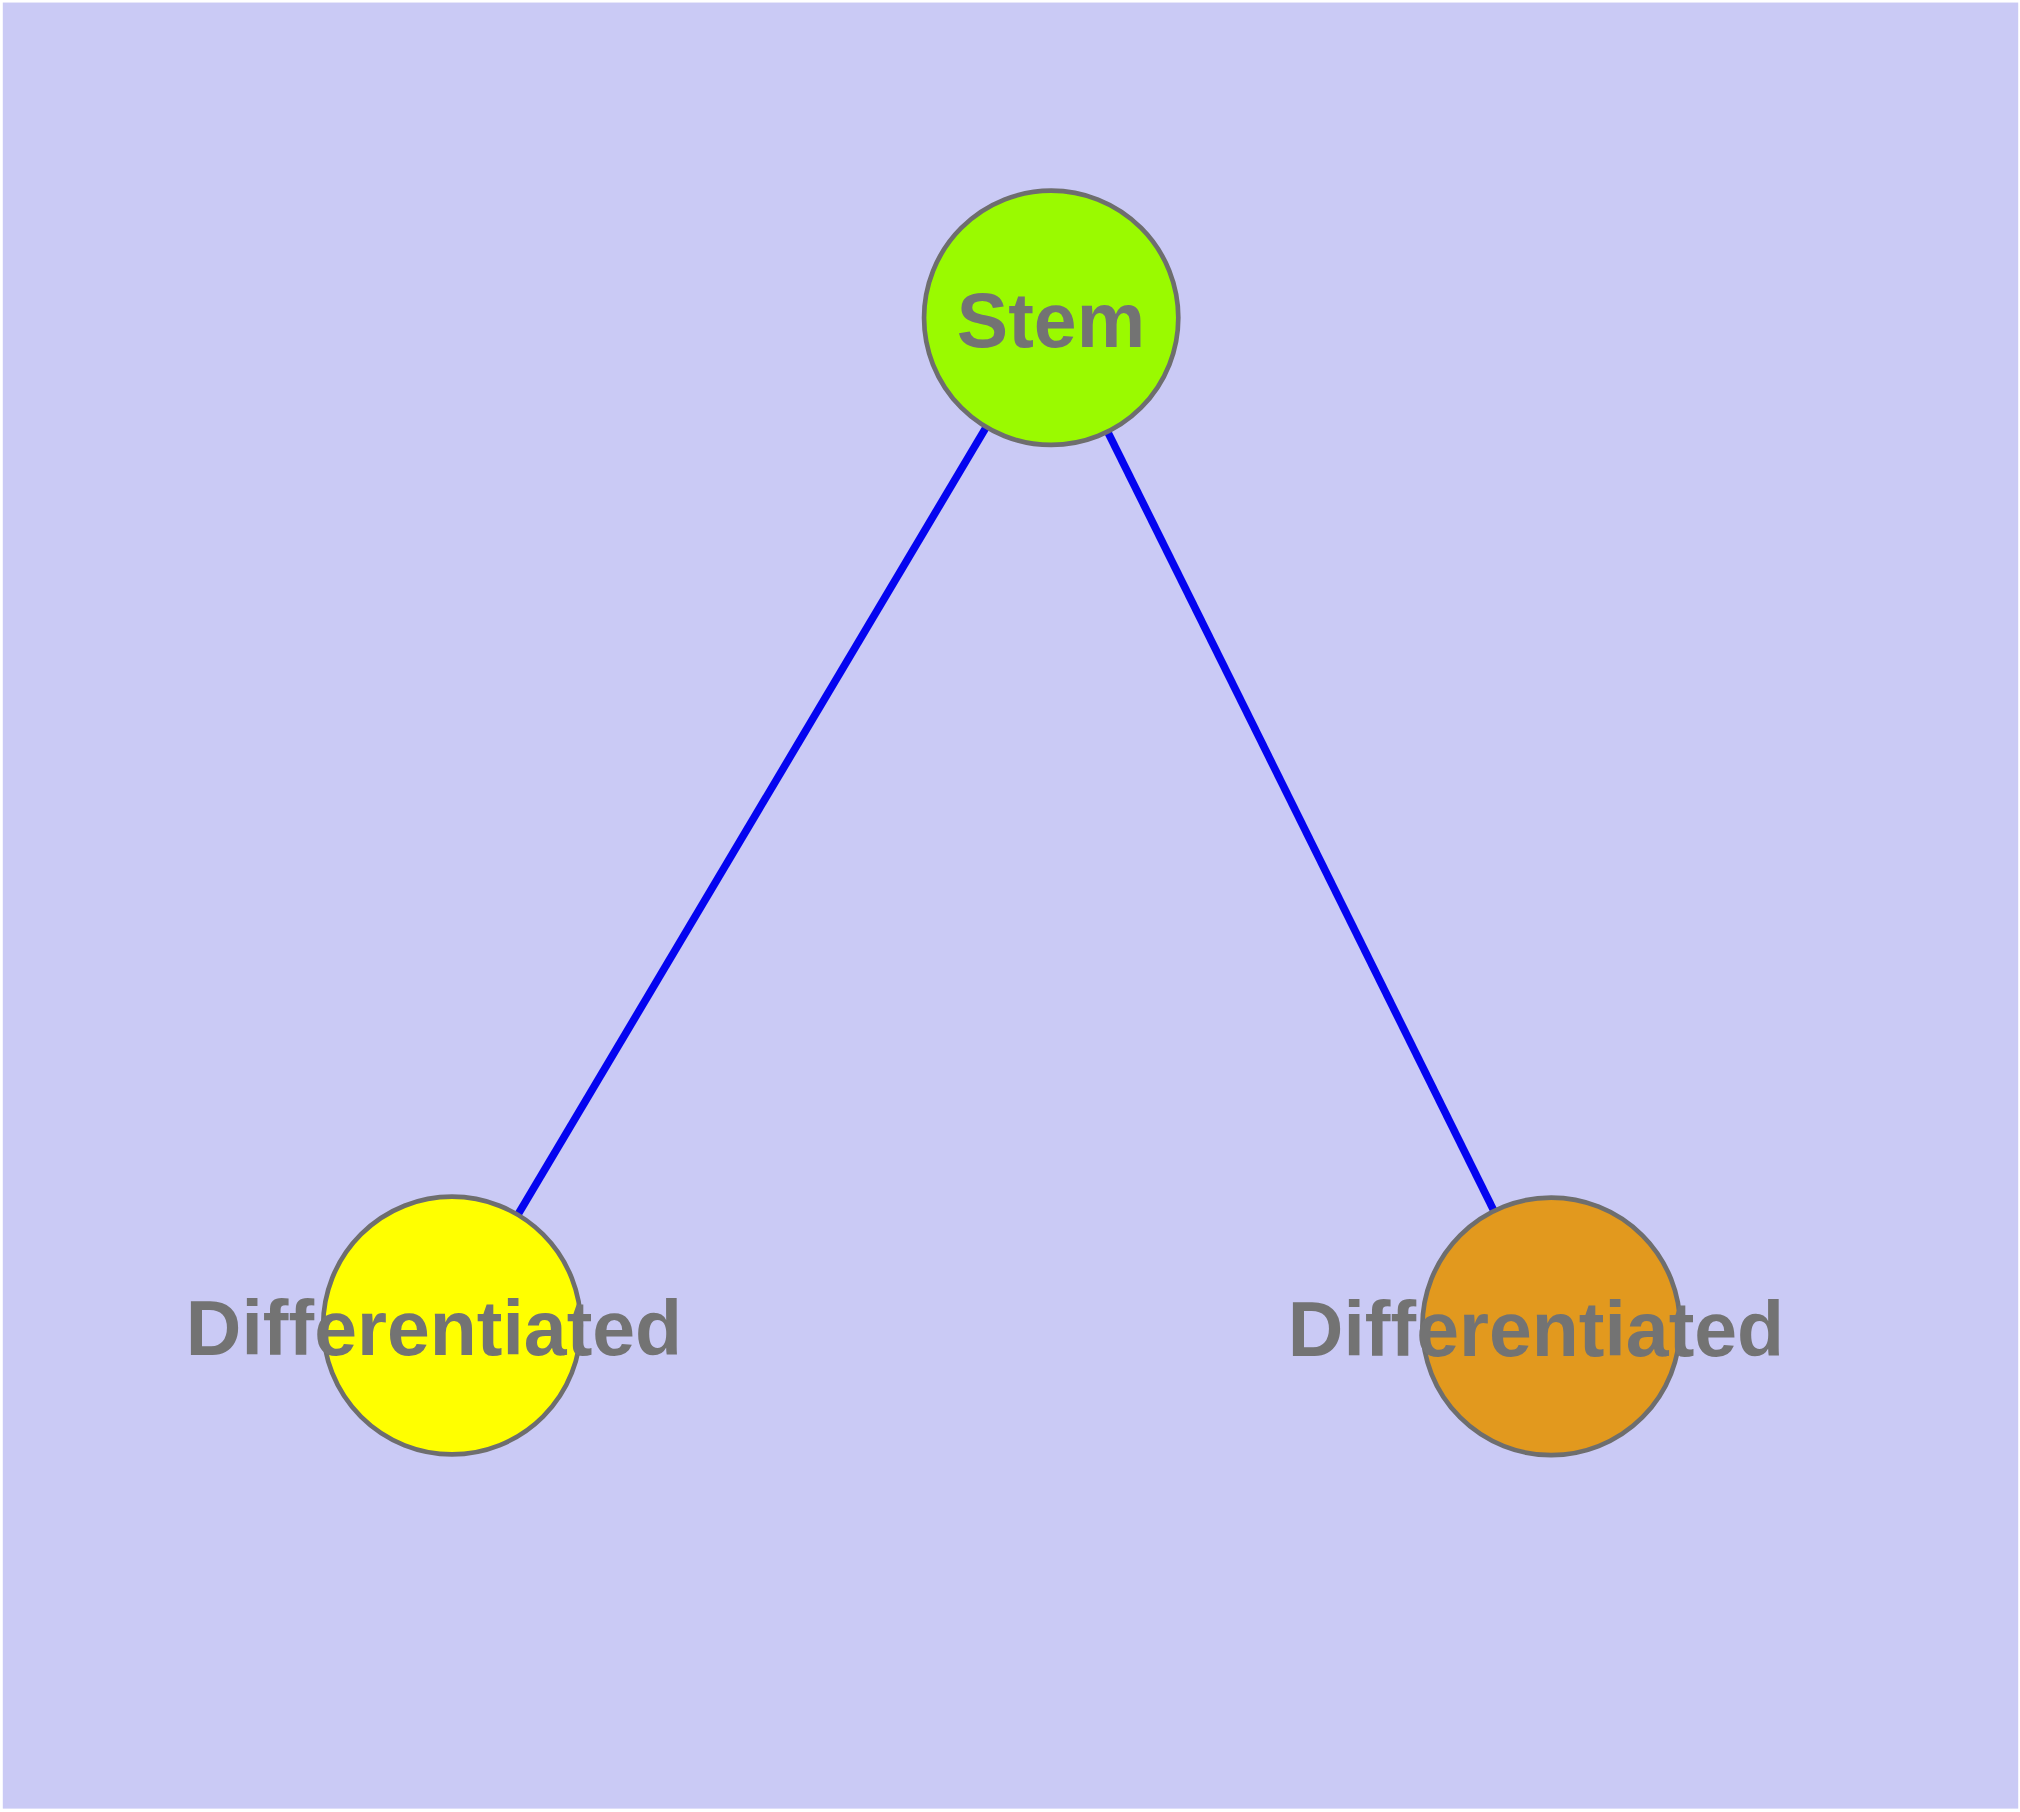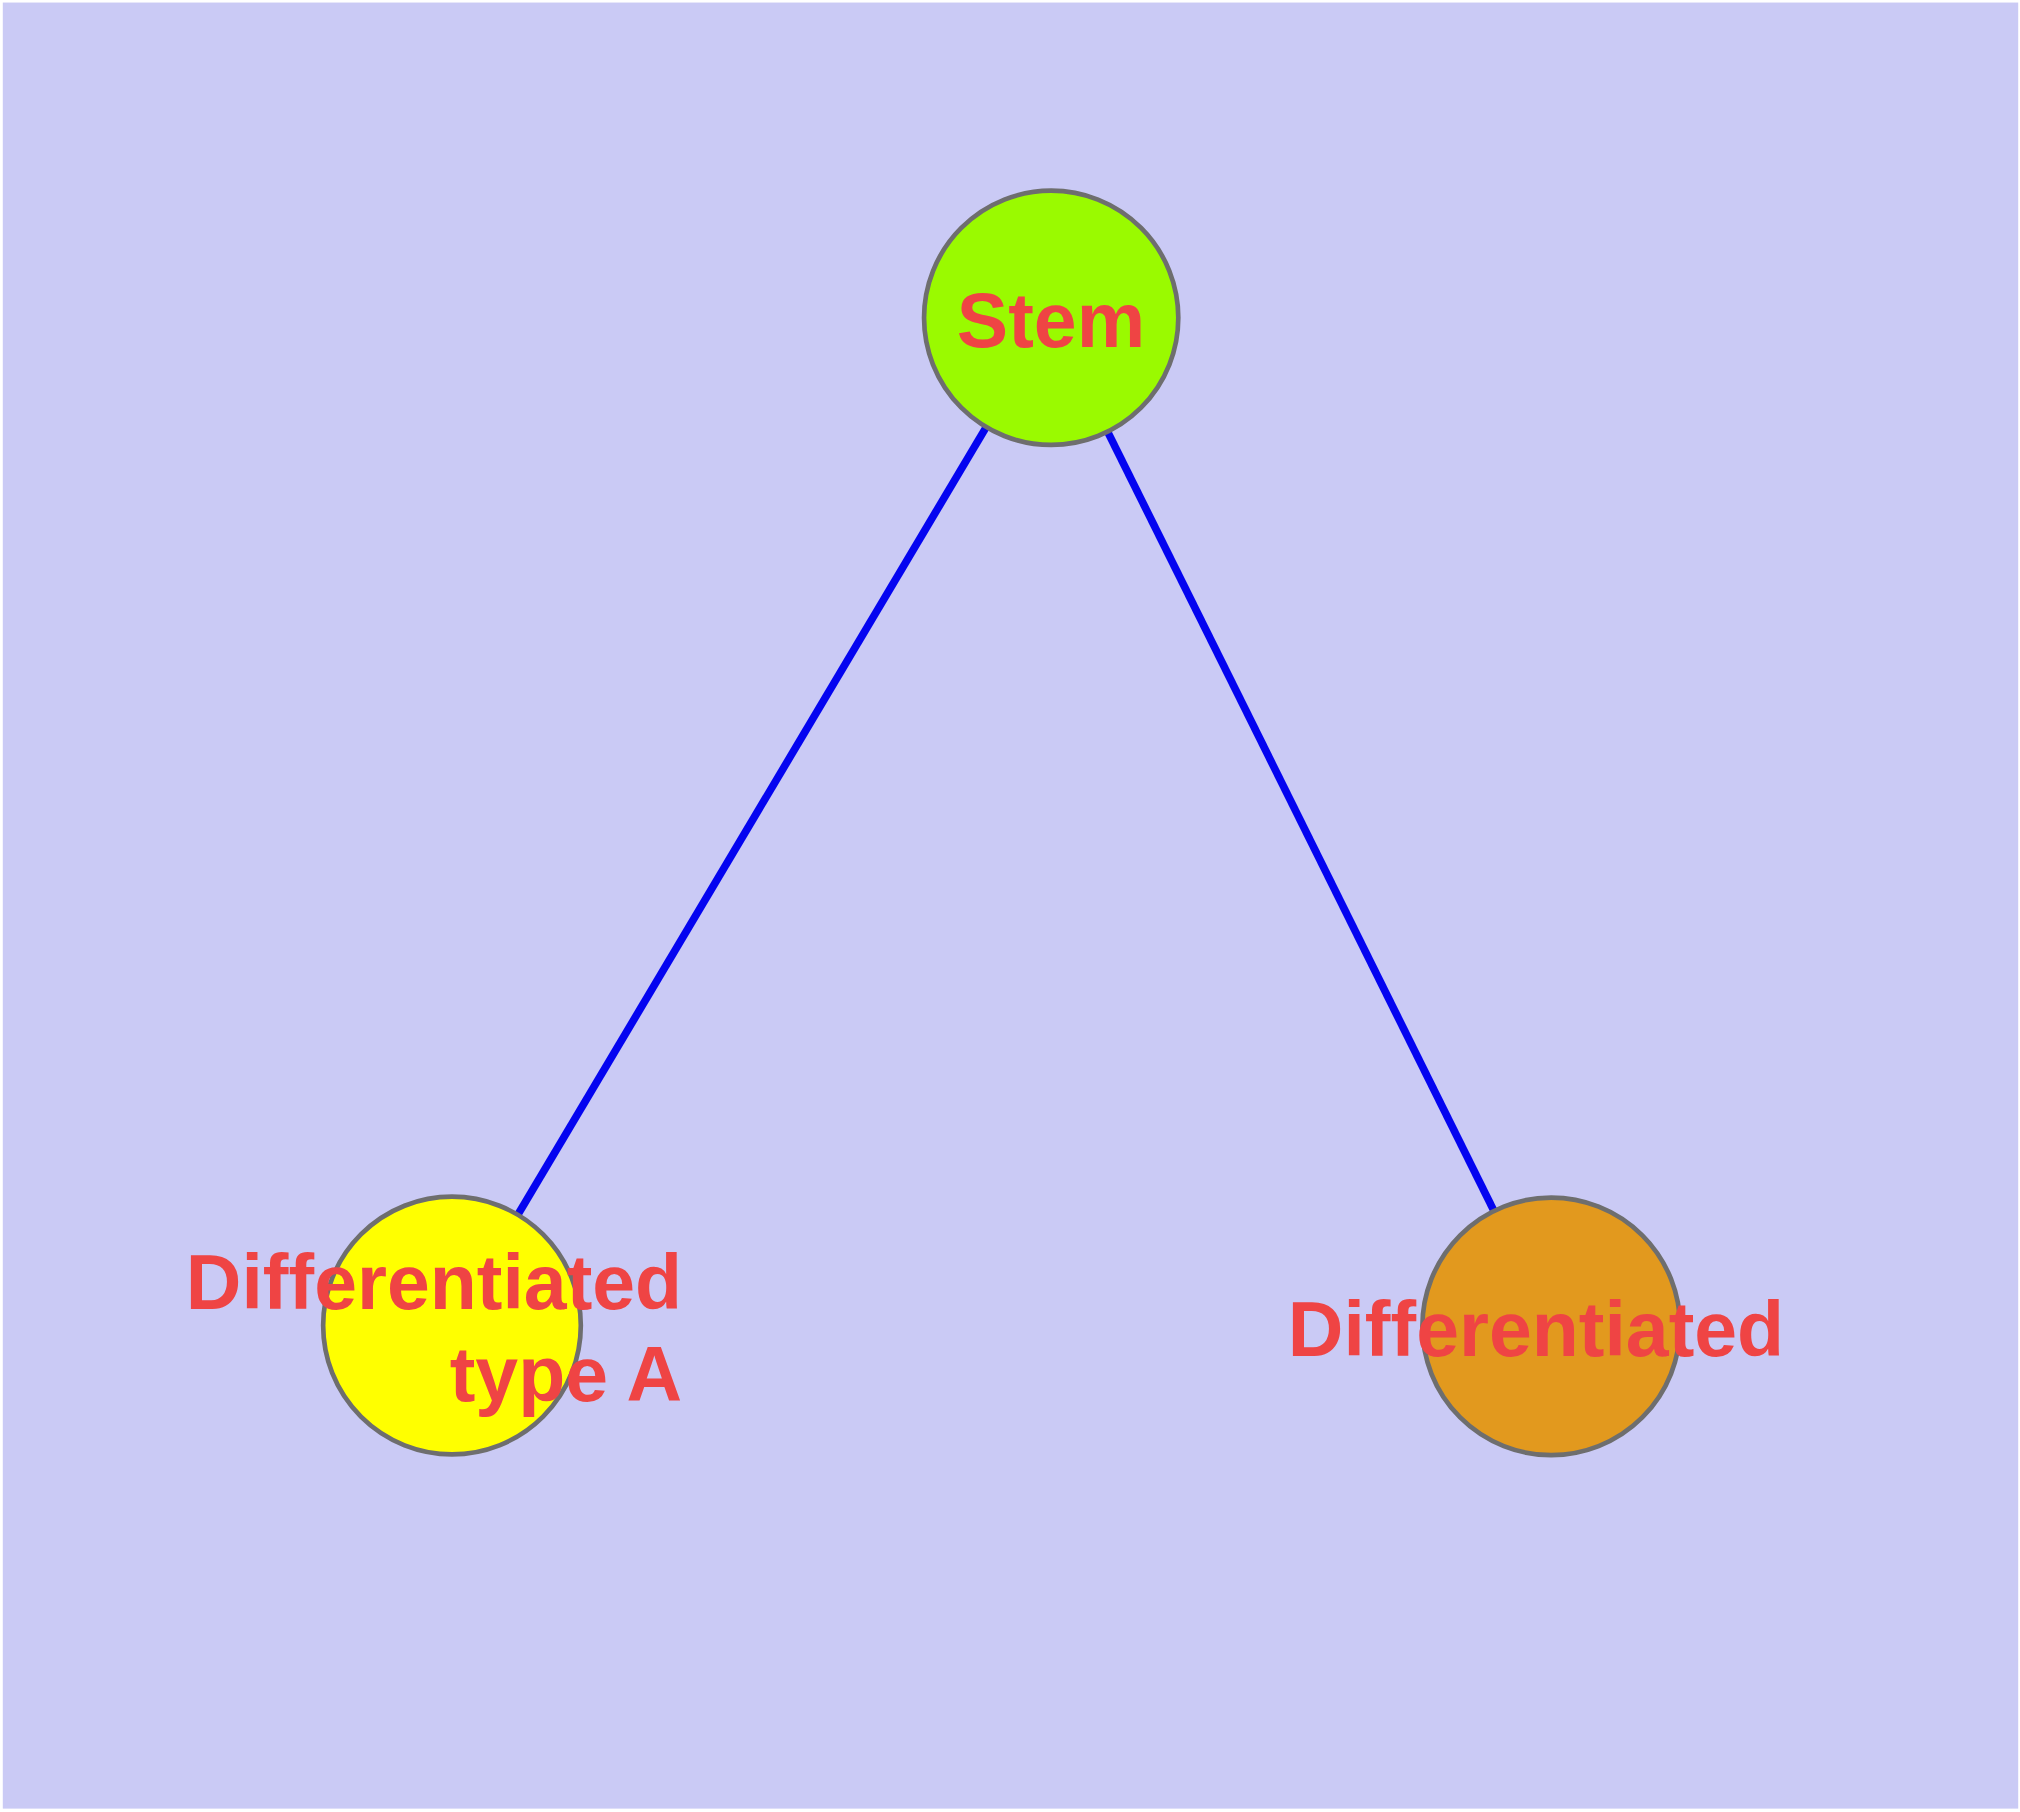--- a/index.html
+++ b/index.html
@@ -24,22 +24,22 @@
     position: absolute;
     left: 0;
     top: 0;
     width: 100%;
     height: 100%;
     display: block;
   }
   .node-label {
     position: absolute;
     transform: translate(-50%, -50%);
-    text-align: right;
-    color: #ef4444;
+    text-align: center;
+    color: #737373;
     font-weight: bold;
     font-size: 77px;
     line-height: 92px;
     white-space: nowrap;
     letter-spacing: 0;
   }
   .node-label span {
     display: block;
   }
 </style>
@@ -58,20 +58,19 @@
     <circle cx="533" cy="1564" r="152" stroke-width="5.5" fill="#ffff00" stroke="#6e6e6e"></circle>
     <circle cx="1830" cy="1565" r="152" stroke-width="5.5" fill="#e2991e" stroke="#6e6e6e"></circle>
   </svg>
 
   <div class="node-label" style="left:1051px; top:320px;">
     <span>Stem</span>
   </div>
 
   <div class="node-label" style="left:434px; top:1328px;">
     <span>Differentiated</span>
-    <span>type A</span>
   </div>
 
   <div class="node-label" style="left:1536px; top:1329px;">
     <span>Differentiated</span>
   </div>
 </div>
 
 
 </body></html>

